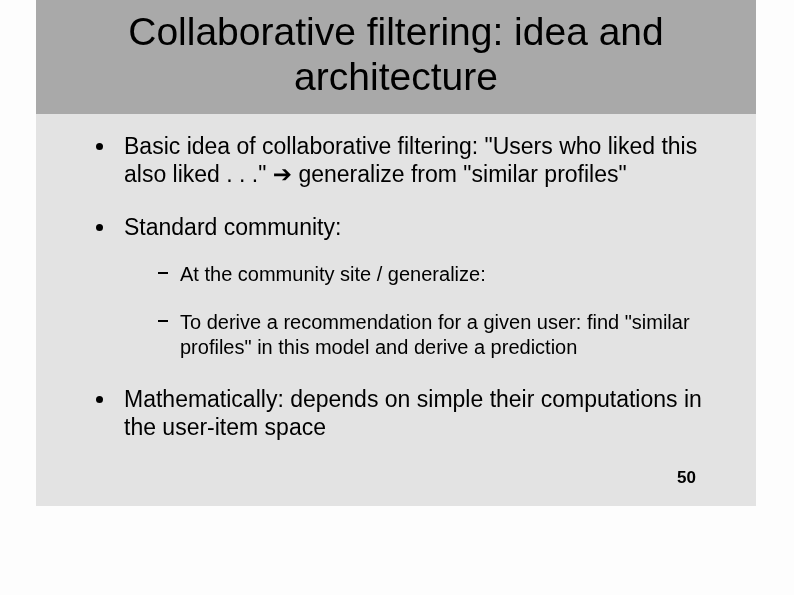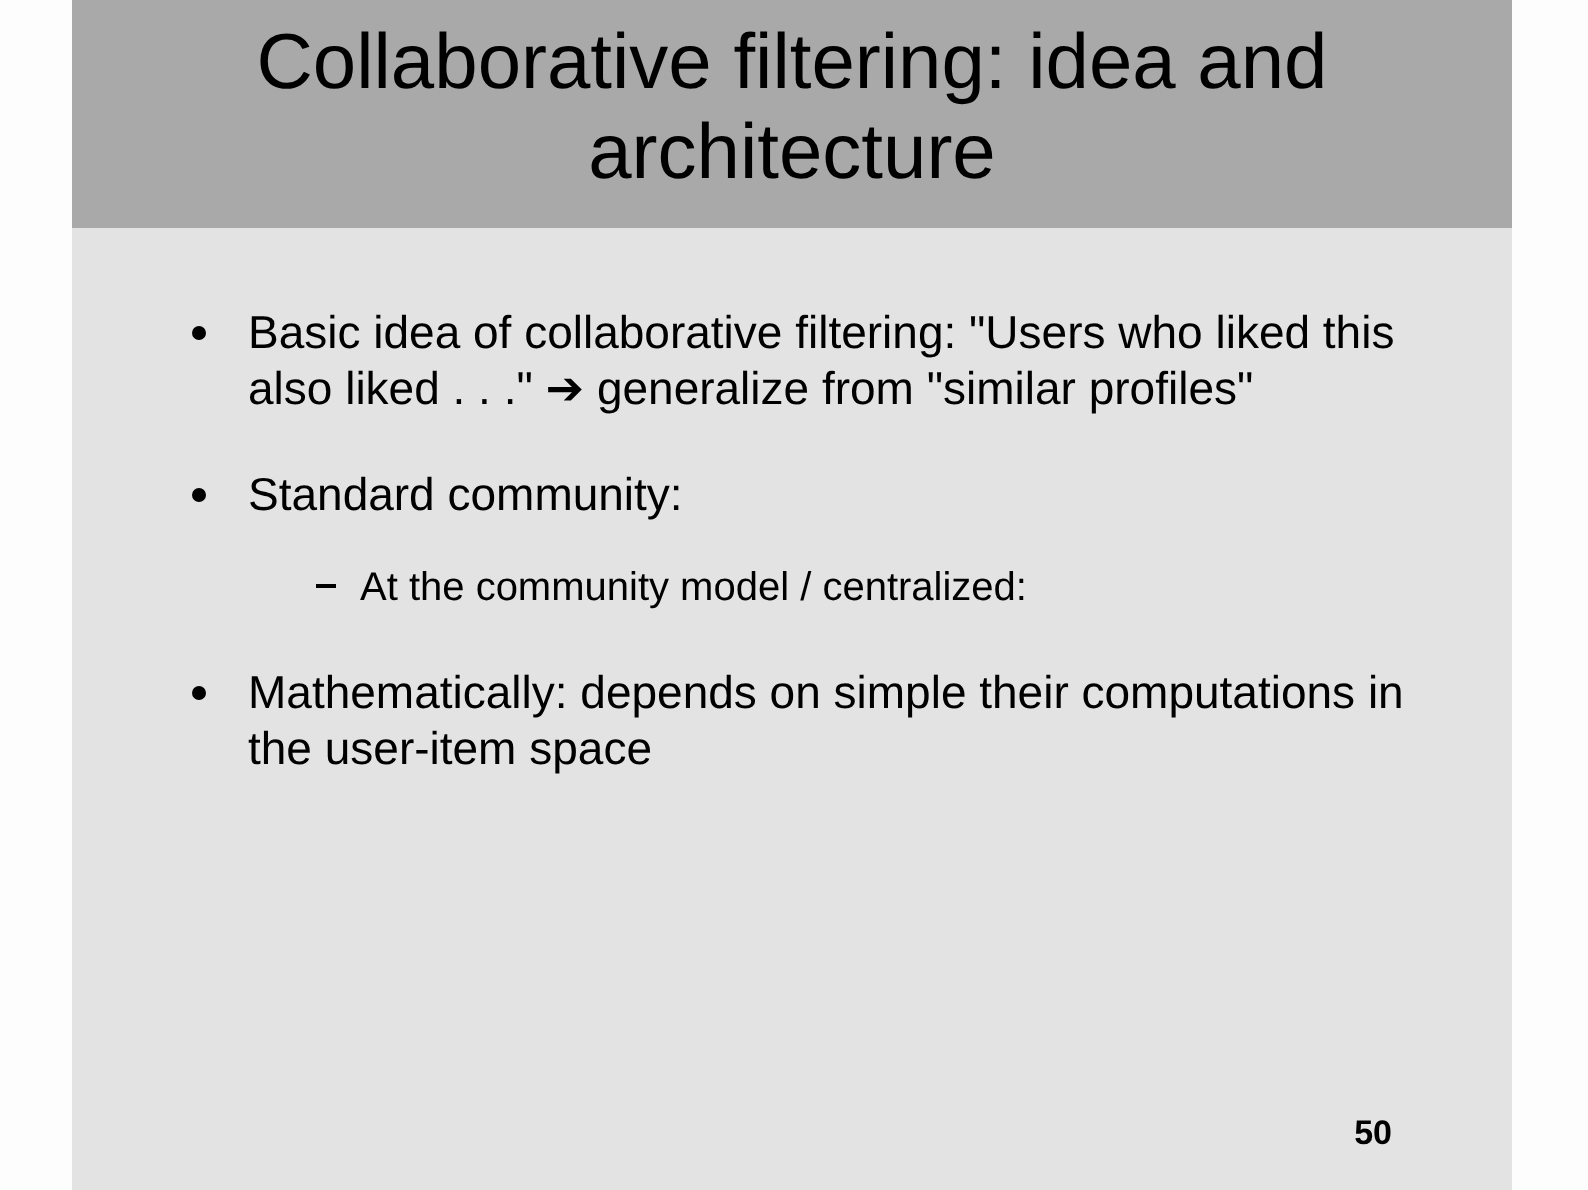--- a/index.html
+++ b/index.html
@@ -8,36 +8,35 @@
     background: #fdfdfd;
     font-family: Arial, Helvetica, sans-serif;
     color: #000;
     position: relative;
   }
   .slide {
     position: absolute;
     left: 36px;
     top: 0;
     width: 720px;
-    height: 595px;
+    height: 506px;
     background: #e3e3e3;
   }
   .title-box {
     background: #a9a9a9;
     padding: 10px 20px 14px 20px;
     text-align: center;
   }
   .title-box h1 {
     font-size: 39px;
     font-weight: normal;
     line-height: 1.15;
   }
   .content {
     padding: 18px 30px 0 60px;
-    margin-top: 20px;
   }
   ul.level1 {
     list-style: none;
   }
   ul.level1 > li {
     position: relative;
     font-size: 23px;
     line-height: 1.25;
     margin-bottom: 24px;
     padding-left: 28px;
@@ -89,21 +88,22 @@
   <div class="title-box">
     <h1>Collaborative filtering: idea and architecture</h1>
   </div>
 
   <div class="content">
     <ul class="level1">
       <li>Basic idea of collaborative filtering: "Users who liked this also liked . . ." ➔ generalize from "similar profiles"</li>
       <li>
         <span>Standard community:</span>
         <ul class="level2">
-          <li>At the community model / centralized:</li>
+          <li>At the community site / generalize:</li>
+          <li>To derive a recommendation for a given user: find "similar profiles" in this model and derive a prediction</li>
         </ul>
       </li>
       <li>Mathematically: depends on simple their computations in the user-item space</li>
     </ul>
   </div>
 
   <div class="page-number">50</div>
 
 </div>
 

